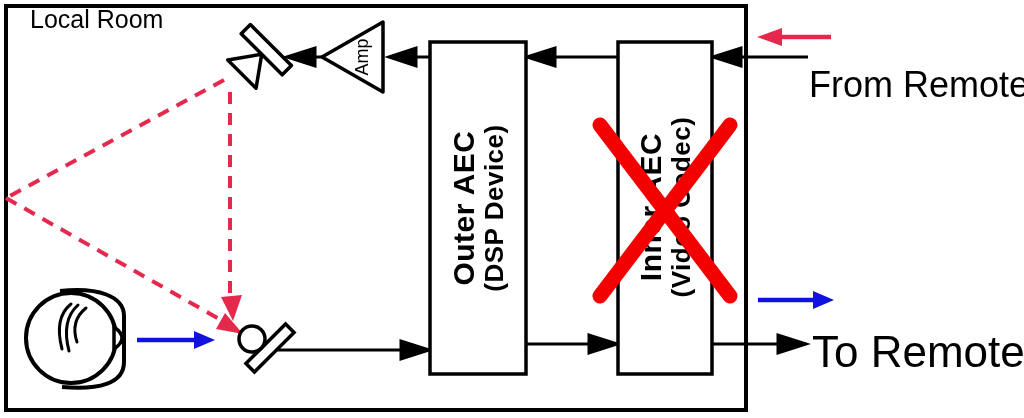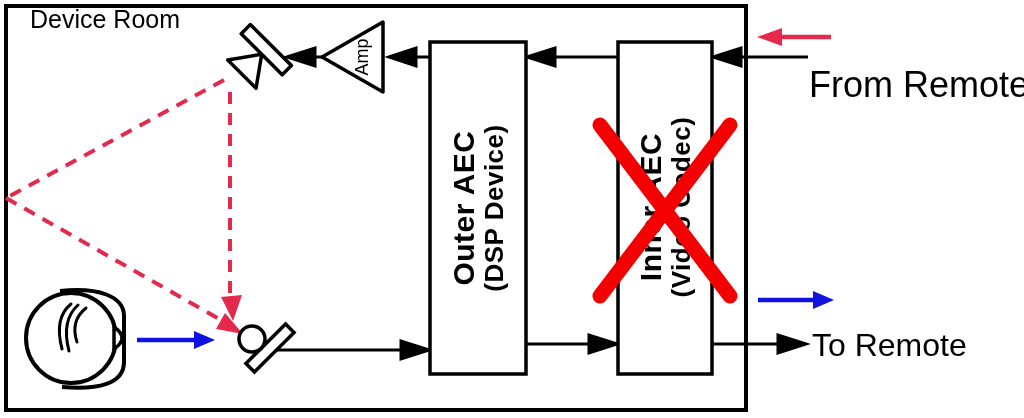--- a/index.html
+++ b/index.html
@@ -5,21 +5,21 @@
   html,body{margin:0;padding:0;background:#ffffff;}
   #stage{
     position:relative;width:1024px;height:418px;background:#ffffff;overflow:hidden;
     font-family:"Liberation Sans", sans-serif;color:#000;
   }
   svg{position:absolute;left:0;top:0;}
   .layer{pointer-events:none;}
   .txt{position:absolute;white-space:nowrap;}
   #local-room-label{left:30px;top:5px;font-size:25px;}
   #from-remote-label{left:809px;top:64px;font-size:36px;}
-  #to-remote-label{left:812px;top:327px;font-size:32px;}
+  #to-remote-label{left:812px;top:327px;font-size:44px;}
   .block-label-wrap{
     position:absolute;display:flex;flex-direction:column;align-items:center;justify-content:center;
     transform:rotate(-90deg);text-align:center;line-height:1.1;
   }
   #outer-label-wrap{left:312px;top:160px;width:332px;height:96px;}
   #inner-label-wrap{left:499px;top:160px;width:332px;height:94px;}
   .block-title{font-size:30px;font-weight:bold;letter-spacing:0.5px;}
   .block-subtitle{font-size:26px;font-weight:bold;letter-spacing:0.5px;}
 </style>
 </head>
@@ -94,21 +94,21 @@
       <line x1="758" y1="300" x2="813" y2="300" stroke-width="4.5" stroke="#1111E0"></line>
       <polygon points="834,300 813,291 813,309" fill="#1111E0"></polygon>
     </g>
 
     <g>
       <line x1="831" y1="37" x2="781" y2="37" stroke-width="4.5" stroke="#E5294D"></line>
       <polygon points="757,37 782,28 782,46" fill="#E5294D"></polygon>
     </g>
   </svg>
 
-  <div class="txt" id="local-room-label">Device Room</div>
+  <div class="txt" id="local-room-label">Local Room</div>
 
   <div class="block-label-wrap" id="outer-label-wrap">
     <div class="block-title">Outer AEC</div>
     <div class="block-subtitle">(DSP Device)</div>
   </div>
 
   <div class="block-label-wrap" id="inner-label-wrap">
     <div class="block-title">Inner AEC</div>
     <div class="block-subtitle">(Video Codec)</div>
   </div>

